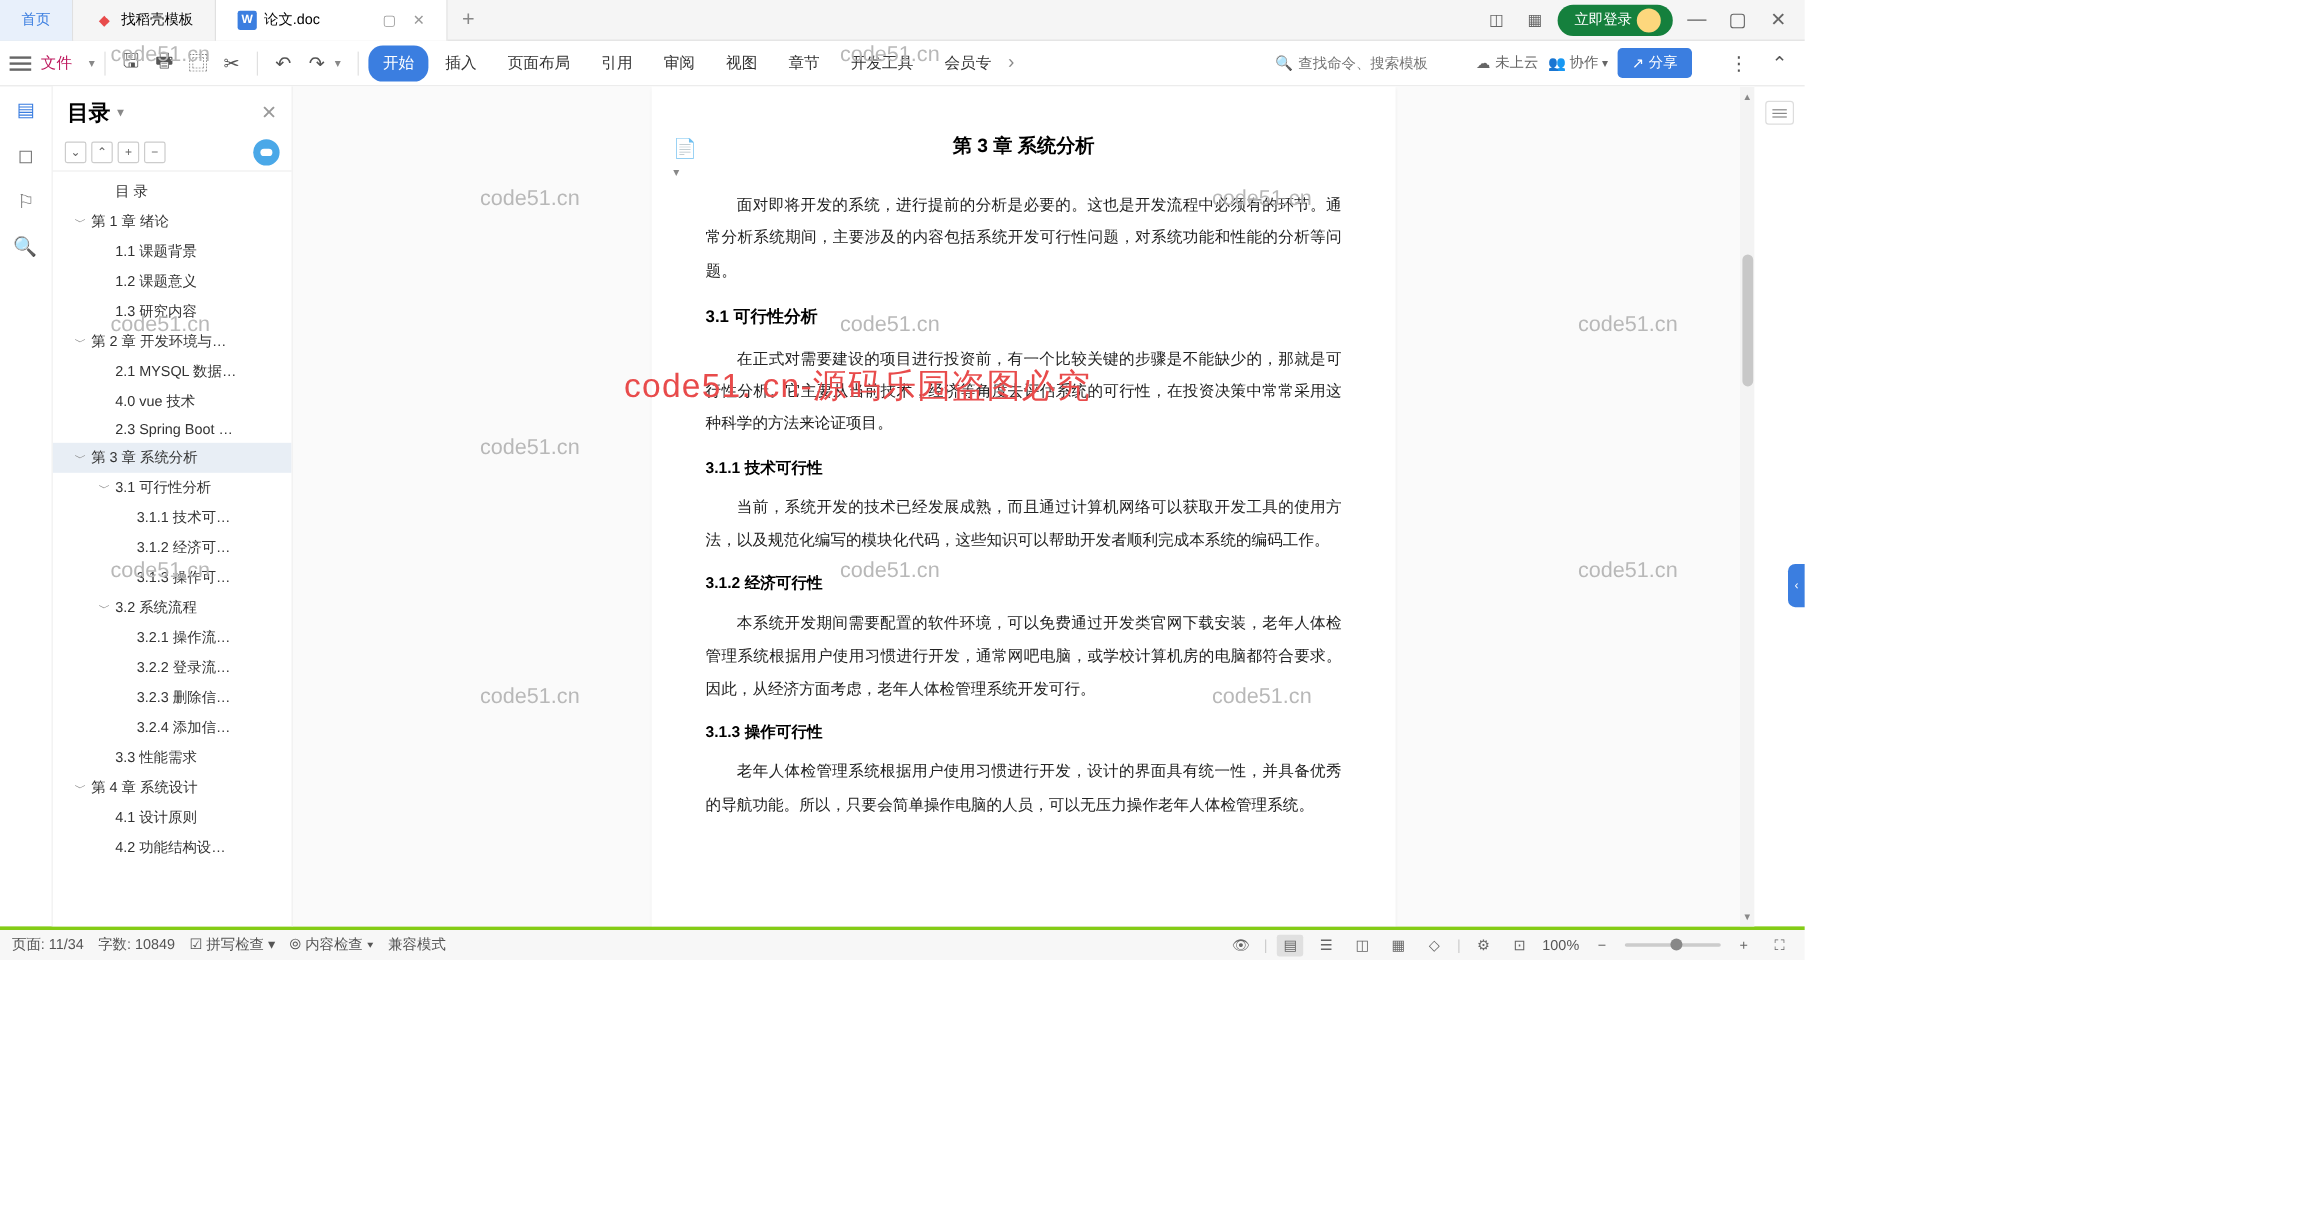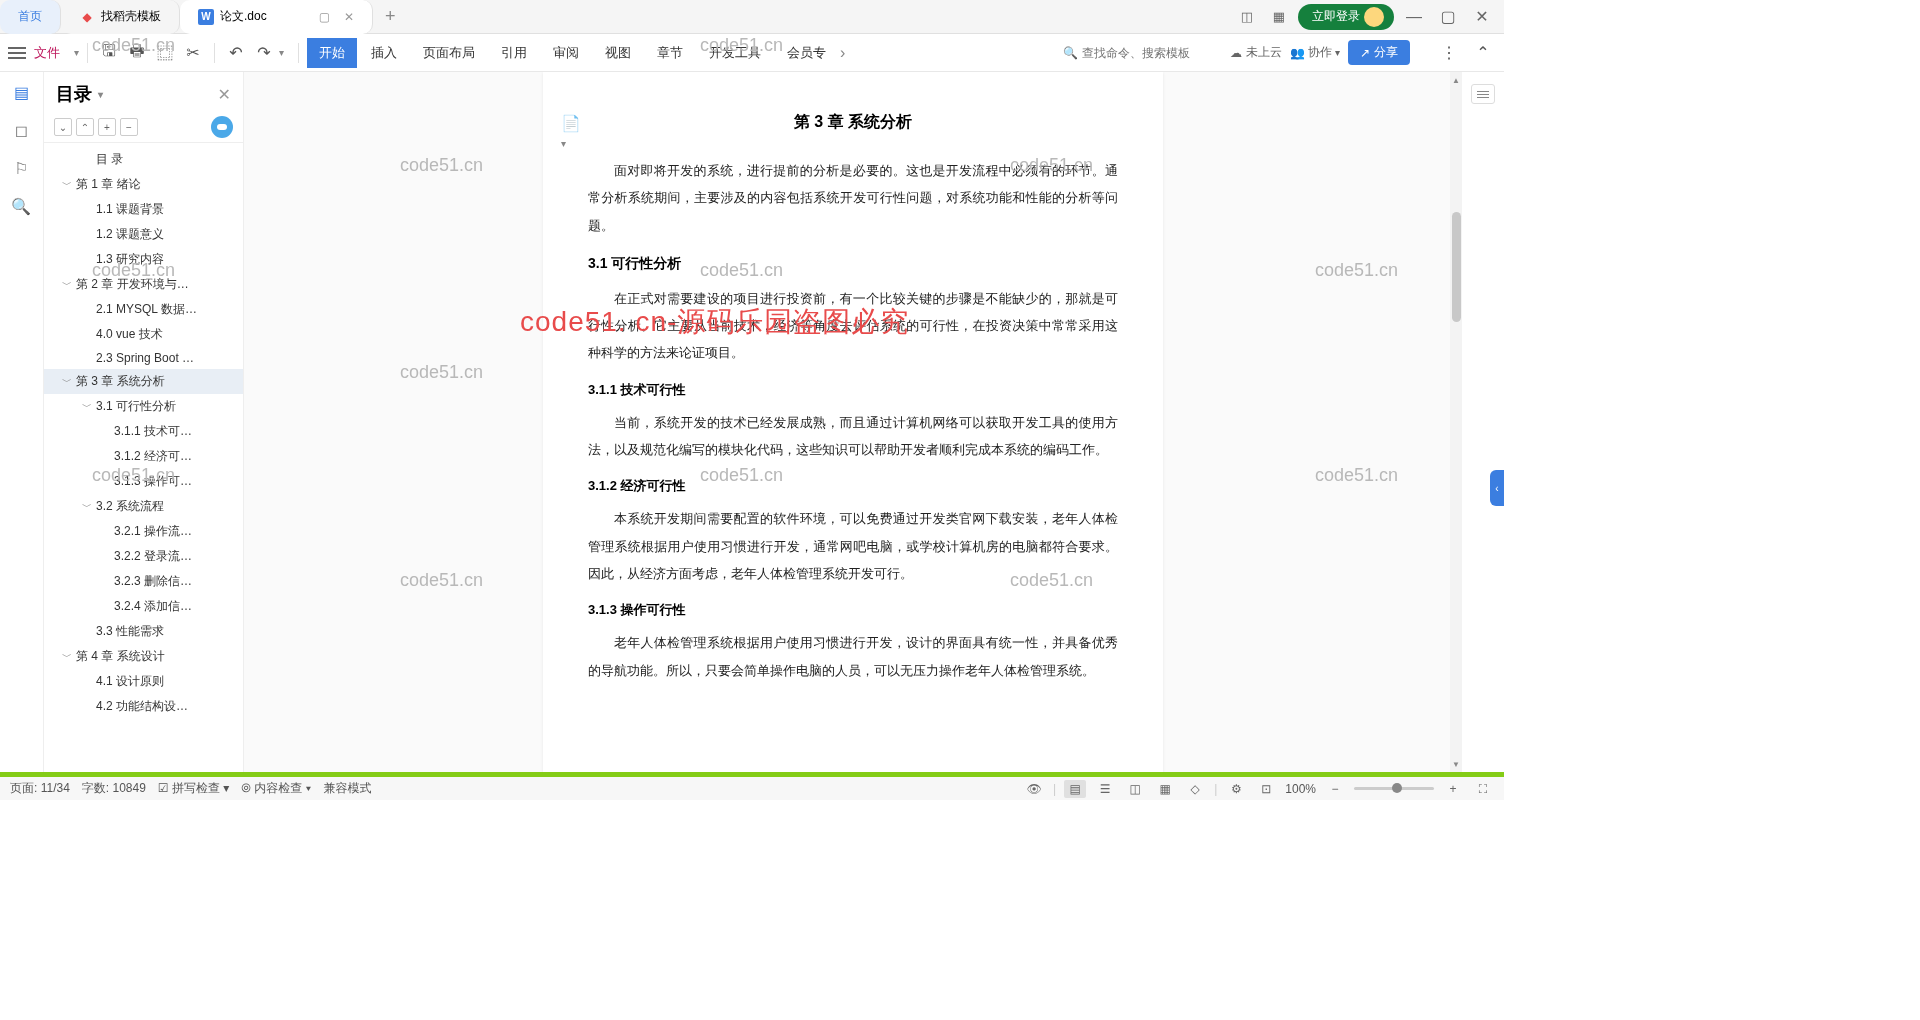--- a/index.html
+++ b/index.html
@@ -1,20 +1,20 @@
 <!DOCTYPE html>
 <html><head>
 <meta charset="utf-8">
 <style>
 * { margin: 0; padding: 0; box-sizing: border-box; font-family: "Microsoft YaHei", Arial, sans-serif; }
 body { width: 1504px; height: 800px; background: #fff; overflow: hidden; position: relative; }
 
 
 .title-bar { height: 34px; background: #f5f5f5; display: flex; align-items: center; border-bottom: 1px solid #e0e0e0; }
-.tab { height: 34px; display: flex; align-items: center; padding: 0 18px; font-size: 12px; gap: 6px; position: relative; border-radius: 10px; }
+.tab { height: 34px; display: flex; align-items: center; padding: 0 18px; font-size: 12px; gap: 6px; position: relative; }
 .tab.home { background: #e8f0fb; color: #3b7ee0; border-right: 1px solid #e0e0e0; }
 .tab.docs { background: #f5f5f5; border-right: 1px solid #e0e0e0; }
 .tab.active { background: #fff; border-right: 1px solid #e0e0e0; }
 .tab-icon { width: 16px; height: 16px; display: inline-flex; align-items: center; justify-content: center; }
 .tab-icon.red { color: #e84b4b; }
 .tab-icon.blue { background: #3b7ee0; color: #fff; border-radius: 2px; font-size: 10px; font-weight: bold; }
 .tab-close { margin-left: 8px; color: #999; cursor: pointer; }
 .tab-add { padding: 0 12px; color: #888; font-size: 18px; cursor: pointer; }
 .title-right { margin-left: auto; display: flex; align-items: center; gap: 6px; padding-right: 8px; }
 .login-btn { background: #15803d; color: #fff; border-radius: 14px; padding: 3px 10px 3px 14px; font-size: 12px; display: flex; align-items: center; gap: 4px; }
@@ -22,21 +22,21 @@
 .win-btn { width: 28px; height: 24px; display: flex; align-items: center; justify-content: center; color: #666; cursor: pointer; }
 .icon-box { width: 26px; height: 22px; display: flex; align-items: center; justify-content: center; color: #666; cursor: pointer; font-size: 13px; }
 
 
 .ribbon-bar { height: 38px; display: flex; align-items: center; padding: 0 8px; border-bottom: 1px solid #e8e8e8; gap: 2px; }
 .hamburger { width: 18px; display: flex; flex-direction: column; gap: 3px; margin-right: 6px; cursor: pointer; }
 .hamburger span { height: 2px; background: #666; }
 .file-label { font-size: 13px; margin-right: 12px; color: #be185d; }
 .icon-btn { width: 26px; height: 26px; display: flex; align-items: center; justify-content: center; color: #555; cursor: pointer; border-radius: 3px; }
 .sep { width: 1px; height: 20px; background: #e0e0e0; margin: 0 6px; }
-.menu-item { padding: 6px 12px; font-size: 13px; color: #333; cursor: pointer; border-radius: 0; }
+.menu-item { padding: 6px 12px; font-size: 13px; color: #333; cursor: pointer; border-radius: 12px; }
 .menu-item.active { background: #3b7ee0; color: #fff; }
 .ribbon-right { margin-left: auto; display: flex; align-items: center; gap: 8px; }
 .search-box { display: flex; align-items: center; gap: 4px; color: #999; font-size: 12px; }
 .search-box input { border: none; outline: none; font-size: 12px; width: 140px; color: #14532d; }
 .cloud-status { font-size: 12px; color: #666; display: flex; align-items: center; gap: 4px; }
 .collab { font-size: 12px; color: #666; display: flex; align-items: center; gap: 3px; }
 .share-btn { background: #3b7ee0; color: #fff; padding: 4px 12px; border-radius: 4px; font-size: 12px; display: flex; align-items: center; gap: 4px; }
 .arrow-r { color: #888; }
 
 
@@ -73,21 +73,21 @@
 .doc-p { font-size: 13px; line-height: 2.1; text-indent: 2em; text-align: justify; margin-bottom: 8px; color: #222; }
 .doc-h2 { font-size: 14px; font-weight: bold; margin: 16px 0 12px; }
 .doc-h3 { font-size: 13px; font-weight: bold; margin: 14px 0 10px; }
 
 
 .right-rail { width: 42px; display: flex; flex-direction: column; align-items: center; padding-top: 12px; }
 .right-toggle { width: 24px; height: 20px; border: 1px solid #ddd; border-radius: 3px; display: flex; align-items: center; justify-content: center; cursor: pointer; }
 .right-toggle span { height: 1px; width: 12px; background: #888; box-shadow: 0 -3px 0 #888, 0 3px 0 #888; }
 
 
-.status-bar { height: 28px; background: #f7f7f7; border-top: 5px solid #84cc16; display: flex; align-items: center; padding: 0 10px; font-size: 12px; color: #555; gap: 12px; }
+.status-bar { height: 28px; background: #f7f7f7; border-top: 3px solid #84cc16; display: flex; align-items: center; padding: 0 10px; font-size: 12px; color: #555; gap: 12px; }
 .status-right { margin-left: auto; display: flex; align-items: center; gap: 8px; }
 .status-icon { width: 22px; height: 18px; display: flex; align-items: center; justify-content: center; color: #666; cursor: pointer; border-radius: 2px; }
 .status-icon.active { background: #e0e0e0; }
 .zoom-slider { width: 80px; height: 3px; background: #ccc; position: relative; border-radius: 2px; }
 .zoom-thumb { position: absolute; top: -4px; left: 38px; width: 10px; height: 10px; background: #888; border-radius: 50%; }
 
 
 .side-tab { position: absolute; right: 0; top: 470px; width: 14px; height: 36px; background: #3b7ee0; border-radius: 6px 0 0 6px; display: flex; align-items: center; justify-content: center; color: #fff; font-size: 10px; }
 
 

